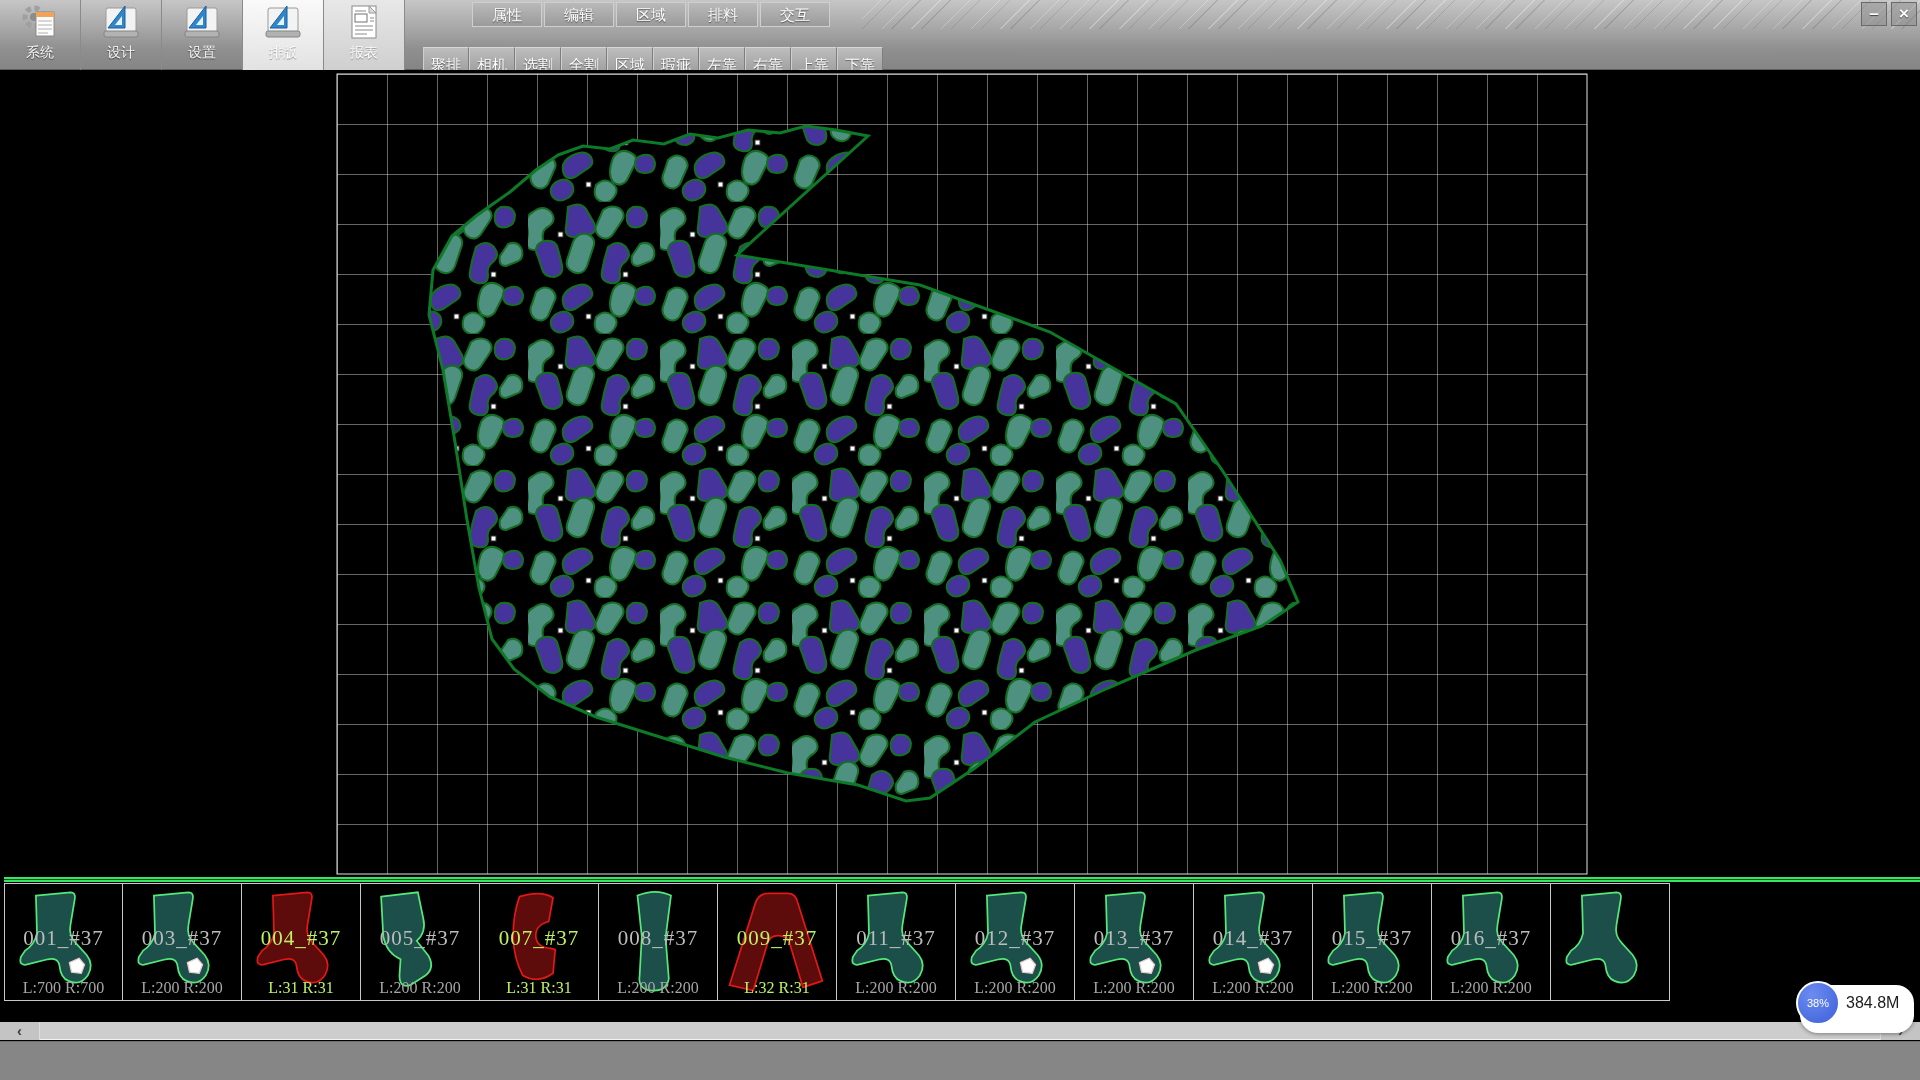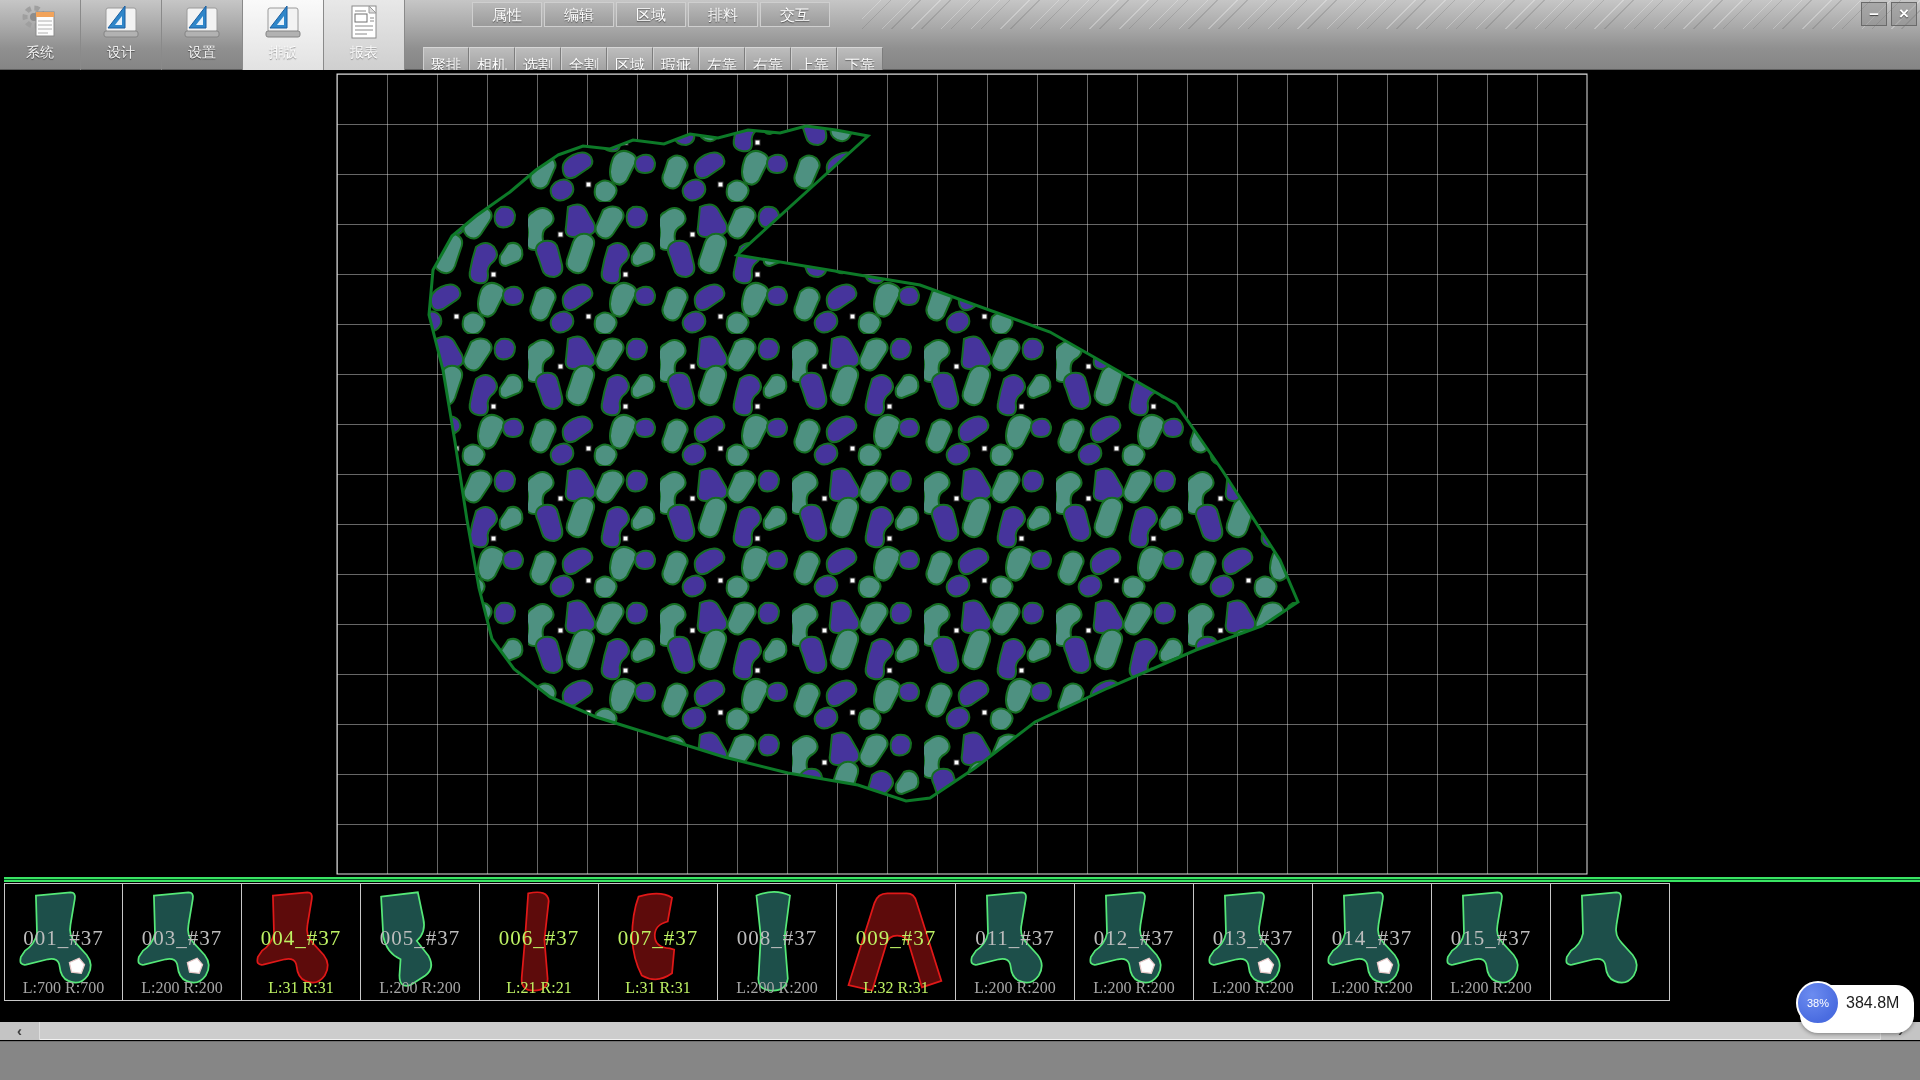--- a/index.html
+++ b/index.html
@@ -229,27 +229,20 @@
   </div>
         <div class="cell">
     <svg class="piece" viewBox="0 0 100 100" preserveAspectRatio="xMidYMid meet">
             <path d="M14,8 L48,4 L53,28 Q56,41 47,49 L58,63 Q64,74 55,81 L41,90 Q31,93 31,81 L32,66 Q19,60 16,45 Z" fill="#1d4f4a" stroke="#55e878" stroke-width="1.6"></path>
           </svg>
     <div class="num silver">005_#37</div>
     <div class="size silver">L:200 R:200</div>
   </div>
         <div class="cell">
     <svg class="piece" viewBox="0 0 100 100" preserveAspectRatio="xMidYMid meet">
-            <path d="M40,5 Q58,1 59,12 L55,48 L58,84 Q58,95 45,95 Q33,95 34,83 L37,48 Z" fill="#5d0b0b" stroke="#e01818" stroke-width="1.6"></path>
-          </svg>
-    <div class="num green">006_#37</div>
-    <div class="size green">L:21 R:21</div>
-  </div>
-        <div class="cell">
-    <svg class="piece" viewBox="0 0 100 100" preserveAspectRatio="xMidYMid meet">
             <path d="M32,8 Q52,2 63,9 L59,31 Q47,34 47,44 Q47,55 61,56 L65,57 L63,79 Q49,89 35,81 Q27,66 26,46 Q26,24 32,8 Z" fill="#5d0b0b" stroke="#e01818" stroke-width="1.6"></path>
           </svg>
     <div class="num green">007_#37</div>
     <div class="size green">L:31 R:31</div>
   </div>
         <div class="cell">
     <svg class="piece" viewBox="0 0 100 100" preserveAspectRatio="xMidYMid meet">
             <path d="M31,7 Q48,0 62,7 L57,46 L60,84 Q58,96 44,95 Q31,94 33,81 L35,45 Z" fill="#1d4f4a" stroke="#55e878" stroke-width="1.6"></path>
           </svg>
     <div class="num silver">008_#37</div>
@@ -291,20 +284,27 @@
             <path d="M55,69 l9,-4 5,6 -3,8 -9,-1 Z" fill="#ffffff" stroke="#e9c9c9" stroke-width="1.2"></path>
           </svg>
     <div class="num silver">014_#37</div>
     <div class="size silver">L:200 R:200</div>
   </div>
         <div class="cell">
     <svg class="piece" viewBox="0 0 100 100" preserveAspectRatio="xMidYMid meet">
             <path d="M24,7 L56,4 Q61,4 60,10 L56,34 Q54,44 61,51 L71,62 Q78,71 72,81 Q65,91 54,86 Q47,83 46,73 Q45,64 35,66 L15,71 Q8,72 10,64 L14,58 Q23,52 25,42 Z" fill="#1d4f4a" stroke="#55e878" stroke-width="1.6"></path>
           </svg>
     <div class="num silver">015_#37</div>
+    <div class="size silver">L:200 R:200</div>
+  </div>
+        <div class="cell">
+    <svg class="piece" viewBox="0 0 100 100" preserveAspectRatio="xMidYMid meet">
+            <path d="M24,7 L56,4 Q61,4 60,10 L56,34 Q54,44 61,51 L71,62 Q78,71 72,81 Q65,91 54,86 Q47,83 46,73 Q45,64 35,66 L15,71 Q8,72 10,64 L14,58 Q23,52 25,42 Z" fill="#1d4f4a" stroke="#55e878" stroke-width="1.6"></path>
+          </svg>
+    <div class="num silver">016_#37</div>
     <div class="size silver">L:200 R:200</div>
   </div>
         <div class="cell">
     <svg class="piece" viewBox="0 0 100 100" preserveAspectRatio="xMidYMid meet">
             <path d="M24,7 L56,4 Q61,4 60,10 L56,34 Q54,44 61,51 L71,62 Q78,71 72,81 Q65,91 54,86 Q47,83 46,73 Q45,64 35,66 L15,71 Q8,72 10,64 L14,58 Q23,52 25,42 Z" fill="#1d4f4a" stroke="#55e878" stroke-width="1.6"></path>
           </svg>
     <div class="num silver"></div>
     <div class="size silver"></div>
   </div>
       </div>

